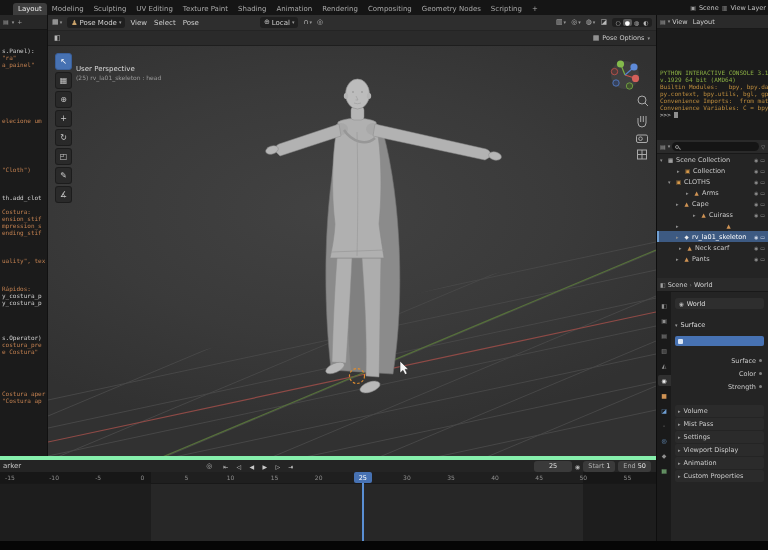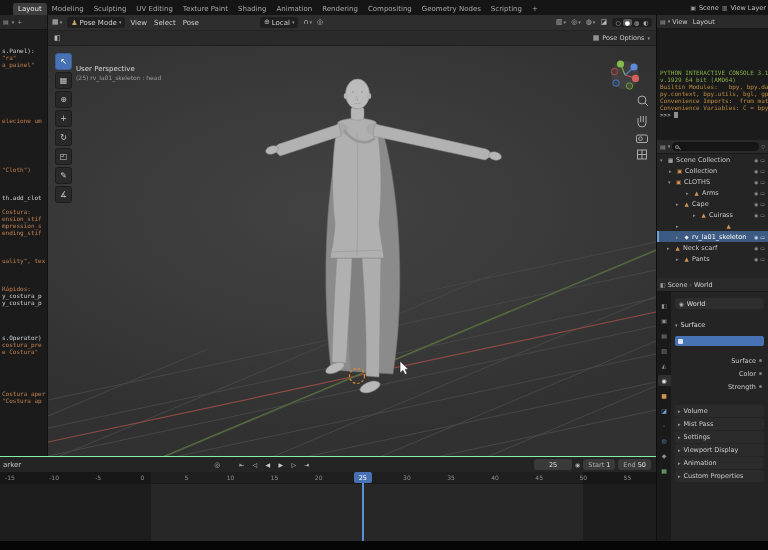--- a/index.html
+++ b/index.html
@@ -51,22 +51,22 @@
   .vp-svg{position:absolute;left:0;top:0;}
   .vp-toolbar{position:absolute;left:7px;top:7px;display:flex;flex-direction:column;gap:2px;}
   .tool-btn{width:17px;height:17px;border-radius:3px;background:rgba(40,40,40,0.88);color:#c9c9c9;font-size:8px;
             display:flex;align-items:center;justify-content:center;border:1px solid rgba(20,20,20,0.6);}
   .tool-btn.active{background:#4772b3;color:#fff;border-color:#3a5f99;}
   .vp-corner{position:absolute;left:28px;top:7px;margin-top:12px;}
   .vp-view-label{font-size:7px;color:#dcdcdc;}
   .vp-ctx-label{font-size:6px;color:#9b9b9b;margin-top:1px;}
 
   
-  .tl-header{position:absolute;left:0;top:456px;width:656px;height:16px;background:#242424;border-top:1px solid #86efac;
-             display:flex;align-items:center;font-size:7px;color:#c6c6c6;gap:8px;padding:0 3px;}
+  .tl-header{position:absolute;left:0;top:456px;width:656px;height:16px;background:#242424;border-top:4px solid #86efac;
+             display:flex;align-items:center;font-size:7px;color:#c6c6c6;gap:0;padding:0 3px;}
   .autokey{margin-left:185px;font-size:7px;color:#b5b5b5;}
   .pb{display:flex;gap:2px;margin-left:8px;}
   .pb-btn{width:11px;height:11px;display:flex;align-items:center;justify-content:center;color:#c9c9c9;font-size:6px;border-radius:2px;}
   .tl-right{margin-left:auto;display:flex;align-items:center;gap:3px;padding-right:2px;}
   .tl-field{background:#3a3a3a;border-radius:3px;height:11px;display:flex;align-items:center;gap:2px;padding:0 5px;font-size:6.5px;color:#e4e4e4;white-space:nowrap;}
   .tl-field .fl{color:#aeaeae;}
   .tl-field.frame{width:38px;justify-content:center;}
   .keying-ico{font-size:6px;color:#b5b5b5;}
   .tl-body{position:absolute;left:0;top:472px;width:656px;height:69px;background:#1d1d1d;overflow:hidden;}
   .tl-range{position:absolute;left:151px;top:0;width:432px;height:69px;background:#272727;}
@@ -447,21 +447,21 @@
       <div class="ol-rows" data-name="outliner-rows">
           <div class="ol-row" data-name="outliner-row-scene-collection" style="padding-left: 3px; justify-content: flex-end;">
             <span class="ol-exp" data-name="expand-icon">▾</span>
             <span class="ol-ico scene-collection-icon" data-name="scene-collection-icon">▦</span>
             <span class="ol-label" data-name="outliner-item-label">Scene Collection</span>
             <span class="ol-right" data-name="row-visibility-icons">
               <span class="ol-vis" data-name="hide-viewport-icon">◉</span>
               <span class="ol-vis" data-name="disable-render-icon">▭</span>
             </span>
           </div>
-          <div class="ol-row" data-name="outliner-row-collection" style="padding-left: 12px;">
+          <div class="ol-row" data-name="outliner-row-collection" style="padding-left: 20px;">
             <span class="ol-exp" data-name="expand-icon">▸</span>
             <span class="ol-ico collection-icon" data-name="collection-icon">▣</span>
             <span class="ol-label" data-name="outliner-item-label">Collection</span>
             <span class="ol-right" data-name="row-visibility-icons">
               <span class="ol-vis" data-name="hide-viewport-icon">◉</span>
               <span class="ol-vis" data-name="disable-render-icon">▭</span>
             </span>
           </div>
           <div class="ol-row" data-name="outliner-row-cloths" style="padding-left: 11px;">
             <span class="ol-exp" data-name="expand-icon">▾</span>
@@ -510,21 +510,21 @@
           </div>
           <div class="ol-row selected" data-name="outliner-row-rv-la01-skeleton" style="padding-left: 19px;">
             <span class="ol-exp" data-name="expand-icon">▸</span>
             <span class="ol-ico armature-icon" data-name="armature-icon">◆</span>
             <span class="ol-label" data-name="outliner-item-label">rv_la01_skeleton</span>
             <span class="ol-right" data-name="row-visibility-icons">
               <span class="ol-vis" data-name="hide-viewport-icon">◉</span>
               <span class="ol-vis" data-name="disable-render-icon">▭</span>
             </span>
           </div>
-          <div class="ol-row" data-name="outliner-row-neck-scarf" style="padding-left: 10px;">
+          <div class="ol-row" data-name="outliner-row-neck-scarf" style="padding-left: 22px;">
             <span class="ol-exp" data-name="expand-icon">▸</span>
             <span class="ol-ico mesh-icon" data-name="mesh-icon">▲</span>
             <span class="ol-label" data-name="outliner-item-label">Neck scarf</span>
             <span class="ol-right" data-name="row-visibility-icons">
               <span class="ol-vis" data-name="hide-viewport-icon">◉</span>
               <span class="ol-vis" data-name="disable-render-icon">▭</span>
             </span>
           </div>
           <div class="ol-row" data-name="outliner-row-pants" style="padding-left: 19px;">
             <span class="ol-exp" data-name="expand-icon">▸</span>

